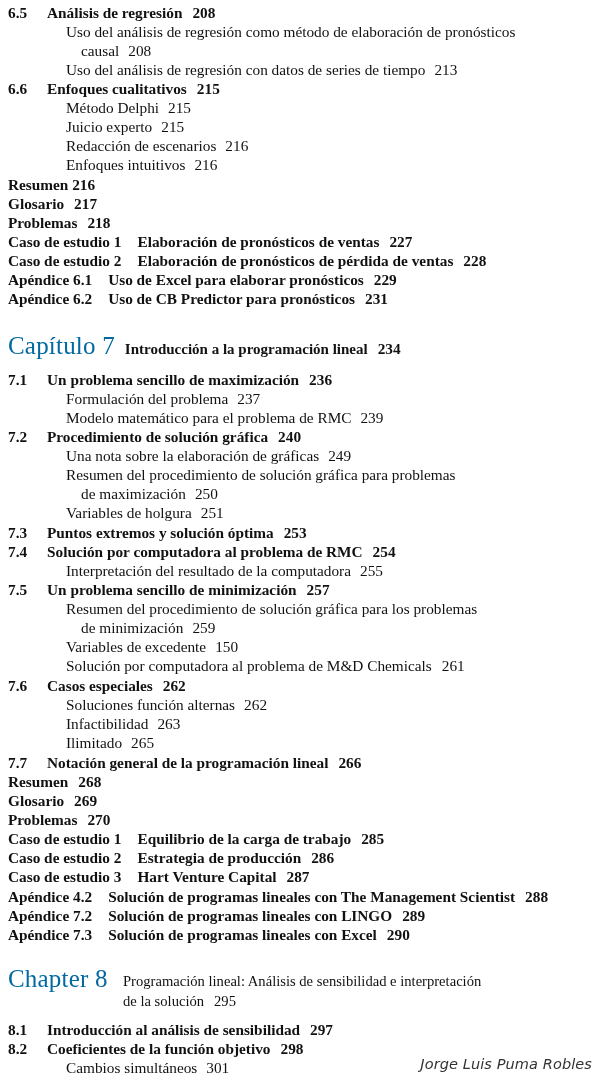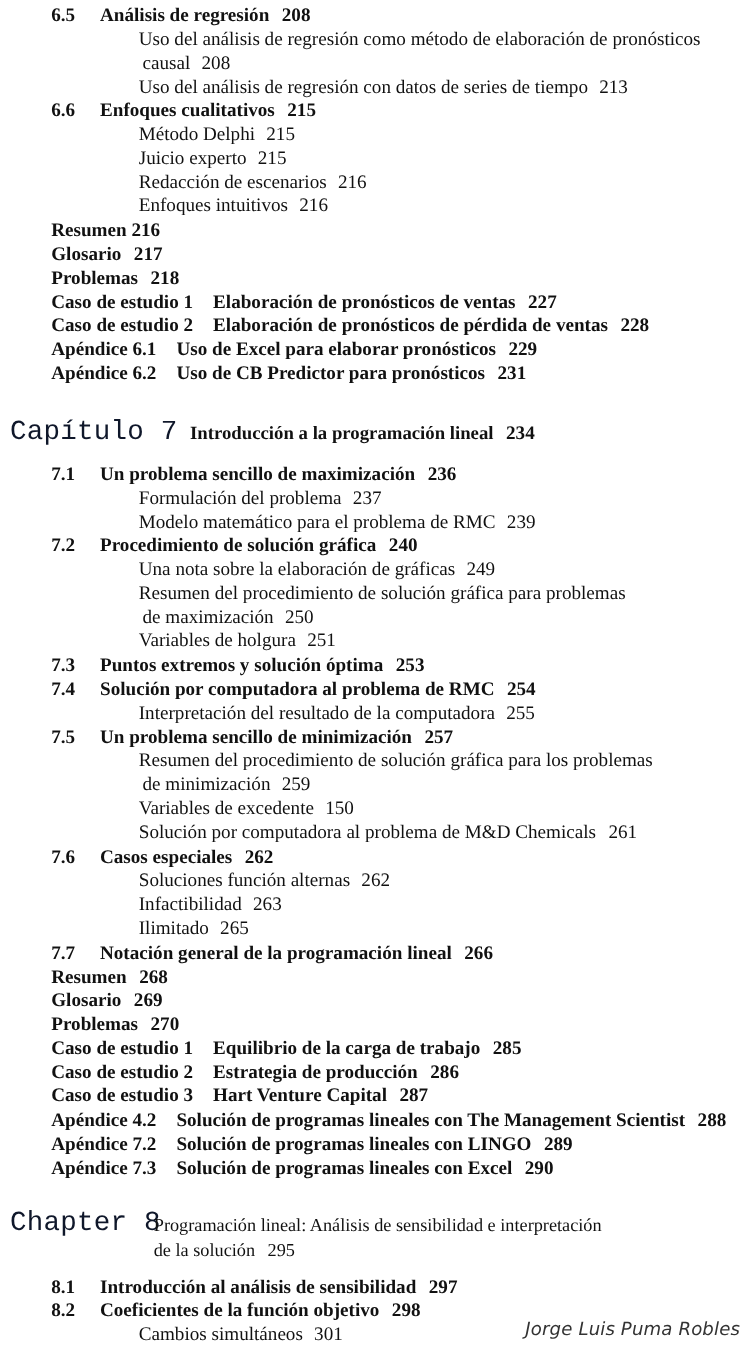--- a/index.html
+++ b/index.html
@@ -2,32 +2,32 @@
 <html><head>
 <meta charset="utf-8">
 <style>
   html, body { margin: 0; padding: 0; background: #ffffff; }
   body {
     width: 600px; height: 1083px; overflow: hidden; position: relative;
     font-family: "Liberation Serif", "DejaVu Serif", serif;
     color: #111111; font-size: 15.3px;
   }
   .line {
-    position: absolute; left: 0; white-space: nowrap; line-height: 18px; margin-left: 33px;
+    position: absolute; left: 0; white-space: nowrap; line-height: 18px;
   }
   .b { font-weight: bold; }
   .num { display: inline-block; width: 38px; padding-left: 8px; font-weight: bold; }
   .sec { position: absolute; left: 47px; }
-  .sub { position: absolute; left: 66px; margin-left: 12px; }
+  .sub { position: absolute; left: 66px; }
   .sub2 { position: absolute; left: 81px; }
   .top { position: absolute; left: 8px; }
   .pg { margin-left: 10px; }
   .pg-s { margin-left: 9px; }
   .case-title { margin-left: 16px; }
-  .chap-label { font-size: 22px; font-weight: normal; color: #0f172a; letter-spacing: 0.2px; font-family: Liberation Mono, monospace; }
+  .chap-label { font-size: 25px; font-weight: normal; color: #0369a1; letter-spacing: 0.2px; }
   .chap-title { font-weight: bold; font-size: 15px; margin-left: 10px; }
   .chap-line { position: absolute; left: 8px; line-height: 26px; white-space: nowrap; }
   .chap8-title { position: absolute; left: 123px; font-weight: normal; font-size: 14.6px; line-height: 19px; white-space: nowrap; }
   .signature {
     position: absolute; right: 8px; top: 1056px;
     font-family: "DejaVu Sans", sans-serif; font-size: 14.5px; color: #333;
     font-style: italic; letter-spacing: 0.1px;
   }
 </style>
 </head>

